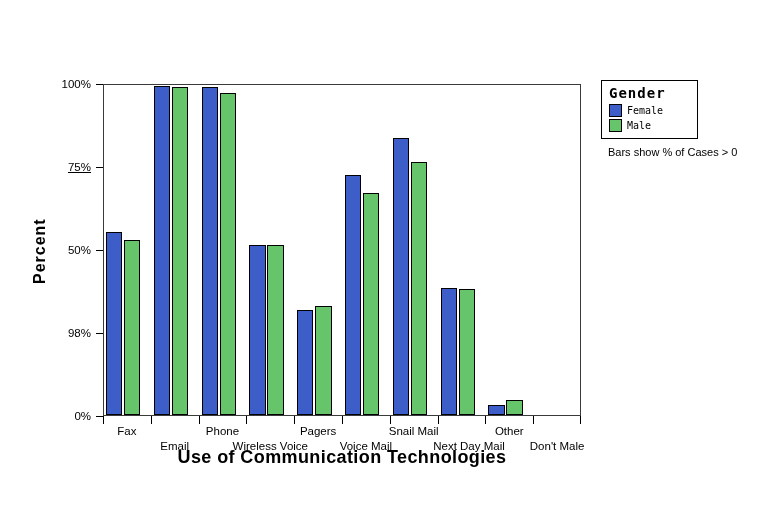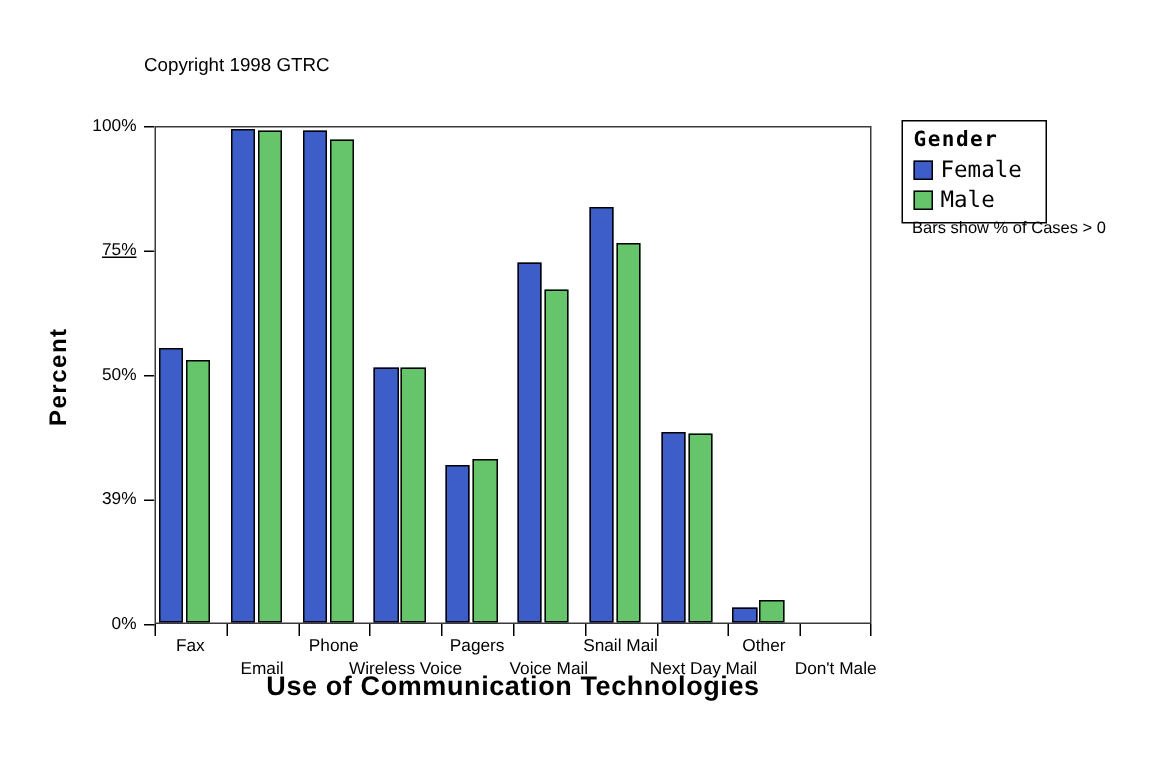--- a/index.html
+++ b/index.html
@@ -54,36 +54,35 @@
   #legend{
     position:absolute;left:601px;top:80px;width:80px;
     border:1px solid #000;background:#fff;padding:4px 8px 6px 7px;
   }
   #legend-title{
     font-family:"DejaVu Sans Mono", monospace;
     font-size:14px;font-weight:bold;letter-spacing:1px;margin-bottom:3px;
   }
   .legend-row{display:flex;align-items:center;margin-top:2px;}
   .swatch{width:13px;height:13px;border:1px solid #000;box-sizing:border-box;margin-right:5px;}
-  .legend-label{font-family:"DejaVu Sans Mono", monospace;font-size:15px;}
+  .legend-label{font-family:"DejaVu Sans Mono", monospace;font-size:10px;}
   #legend-note{position:absolute;left:608px;top:146px;font-size:11px;white-space:nowrap;}
 </style>
 </head>
 <body>
 
 <div class="src-block">
-  <div class="src-line">Copyright 1998 GTRC</div>
 </div>
 
 <div id="y-title">Percent</div>
 <div id="y-axis">
     <div class="ytick" style="top: 332px;"></div>
     <div class="ylabel" style="top: 332px;">0%</div>
     <div class="ytick" style="top: 249px;"></div>
-    <div class="ylabel" style="top: 249px;">39%</div>
+    <div class="ylabel" style="top: 249px;">98%</div>
     <div class="ytick" style="top: 166px;"></div>
     <div class="ylabel" style="top: 166px;">50%</div>
     <div class="ytick" style="top: 83px;"></div>
     <div class="ylabel" style="top: 83px; text-decoration: underline;">75%</div>
     <div class="ytick" style="top: 0px;"></div>
     <div class="ylabel" style="top: 0px;">100%</div>
   </div>
 
 <div id="plot-frame">
   <div id="bars-layer">

